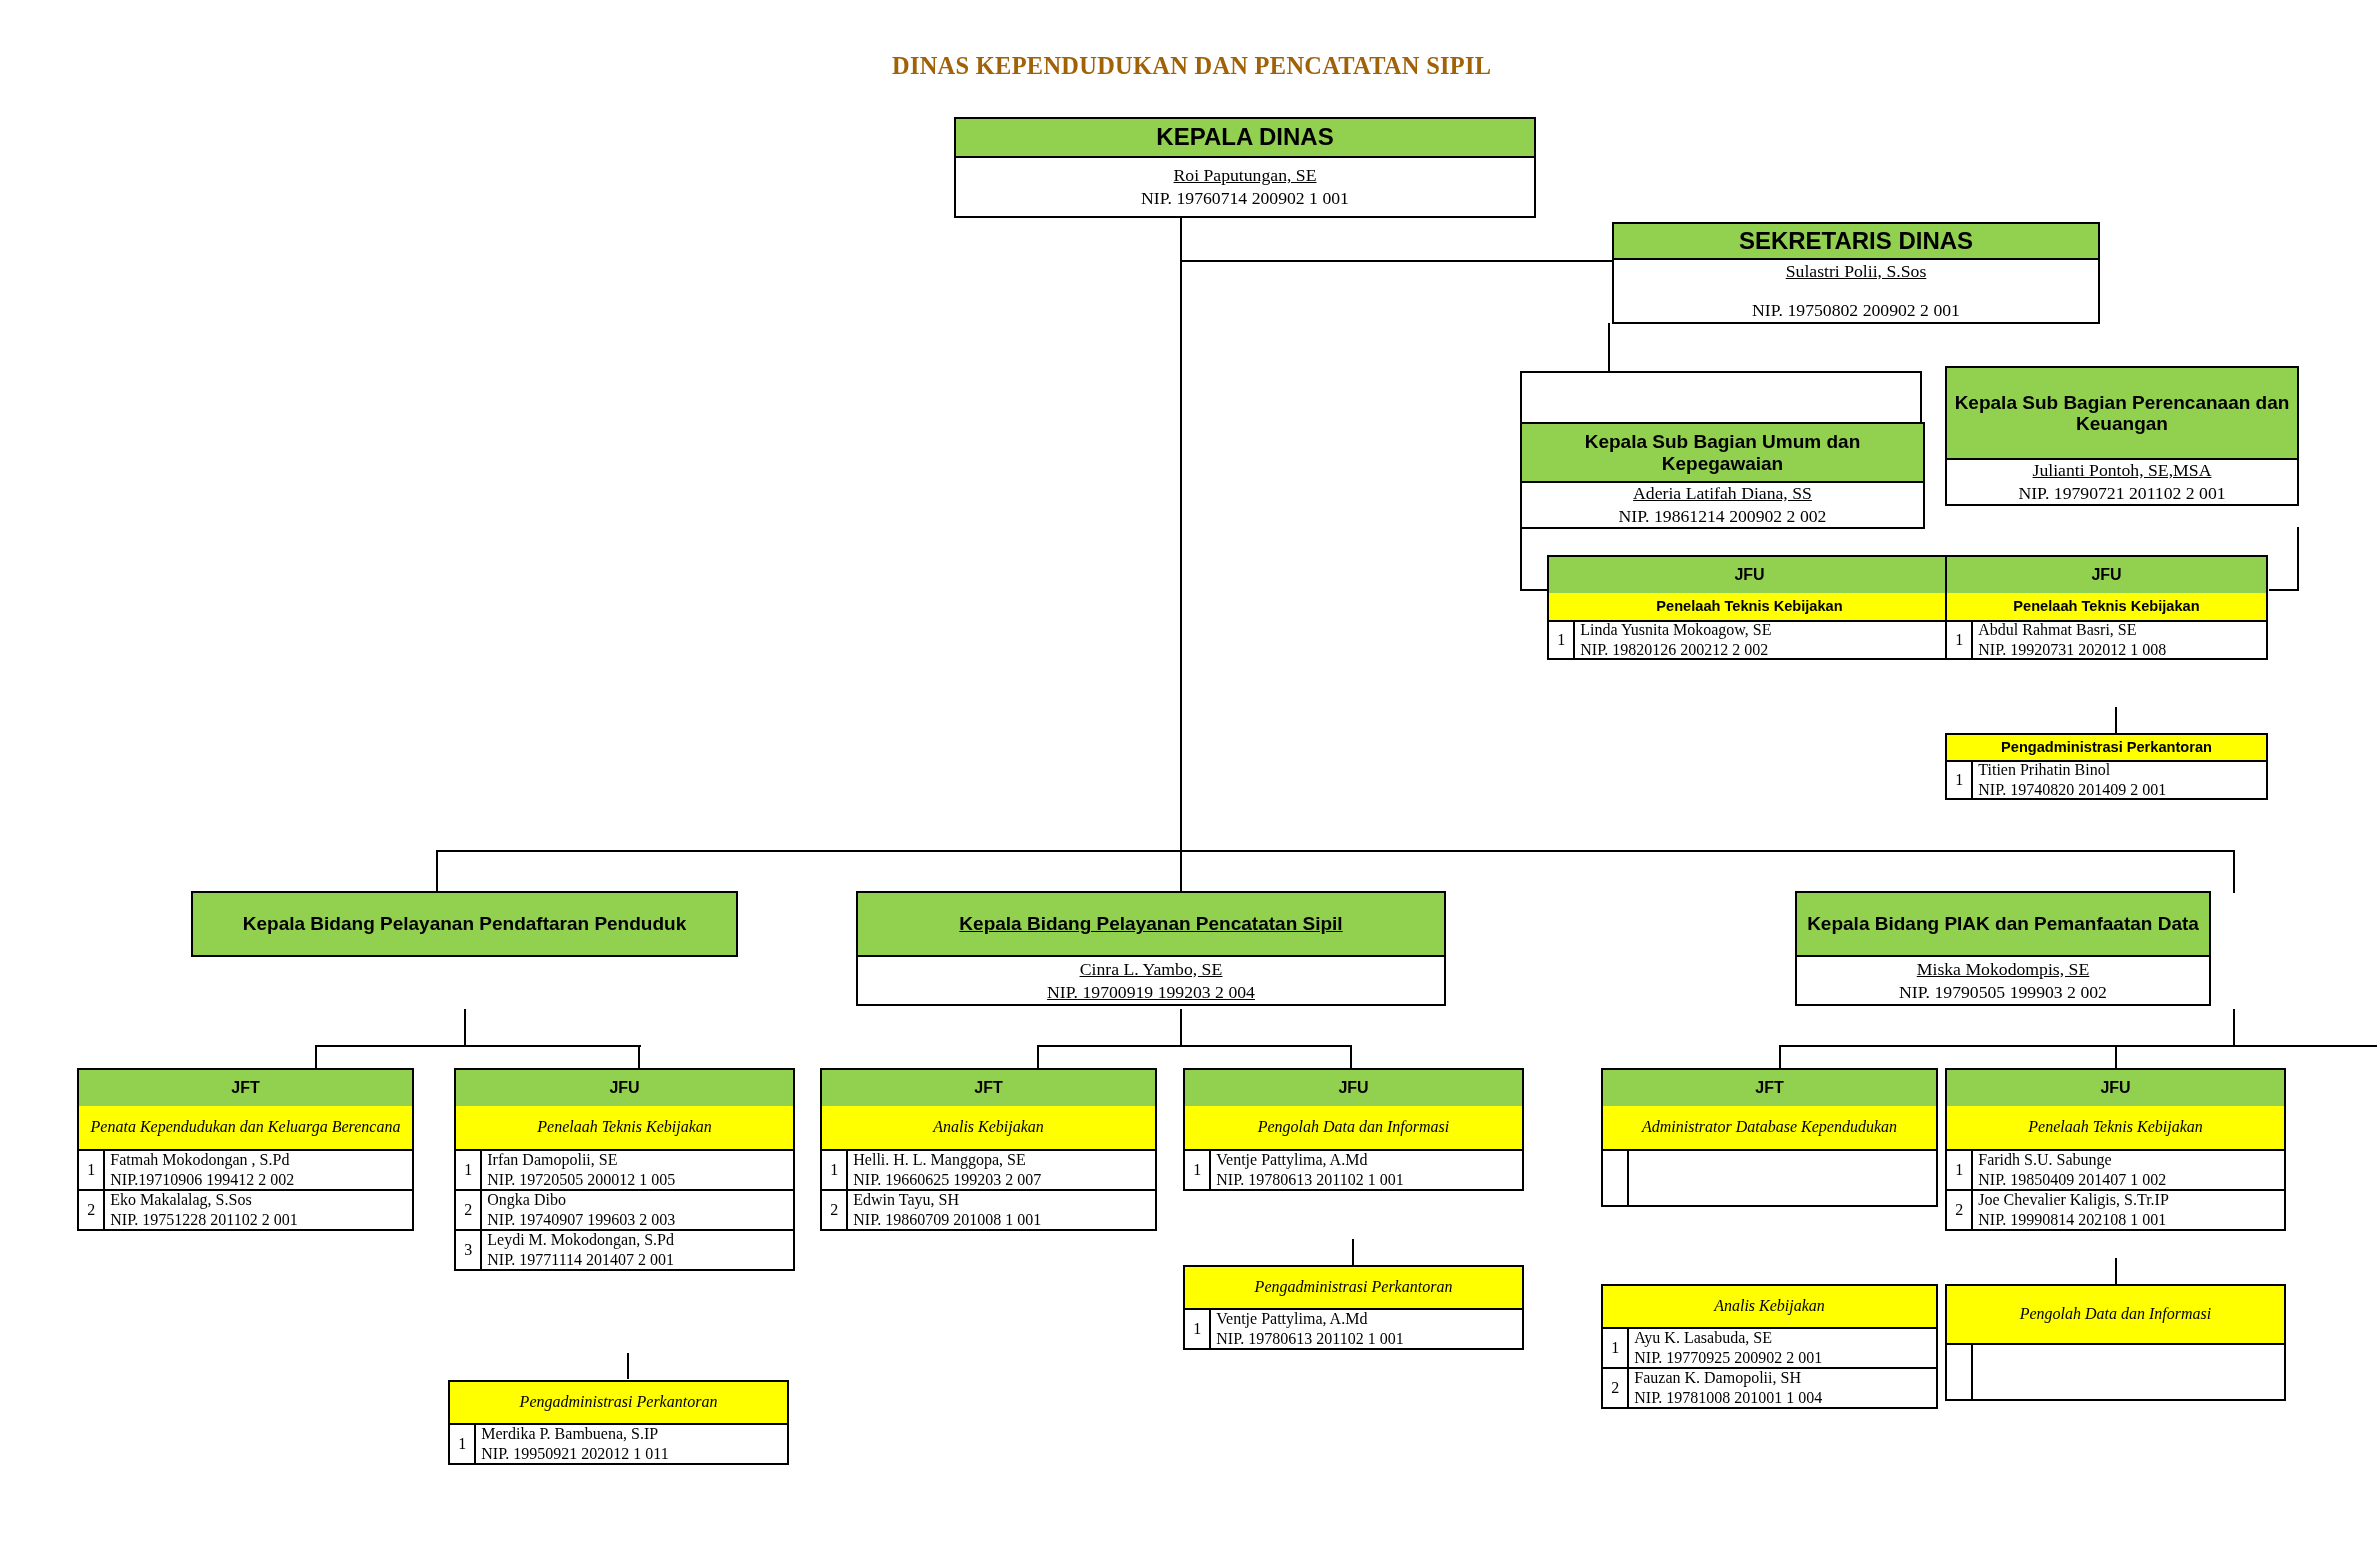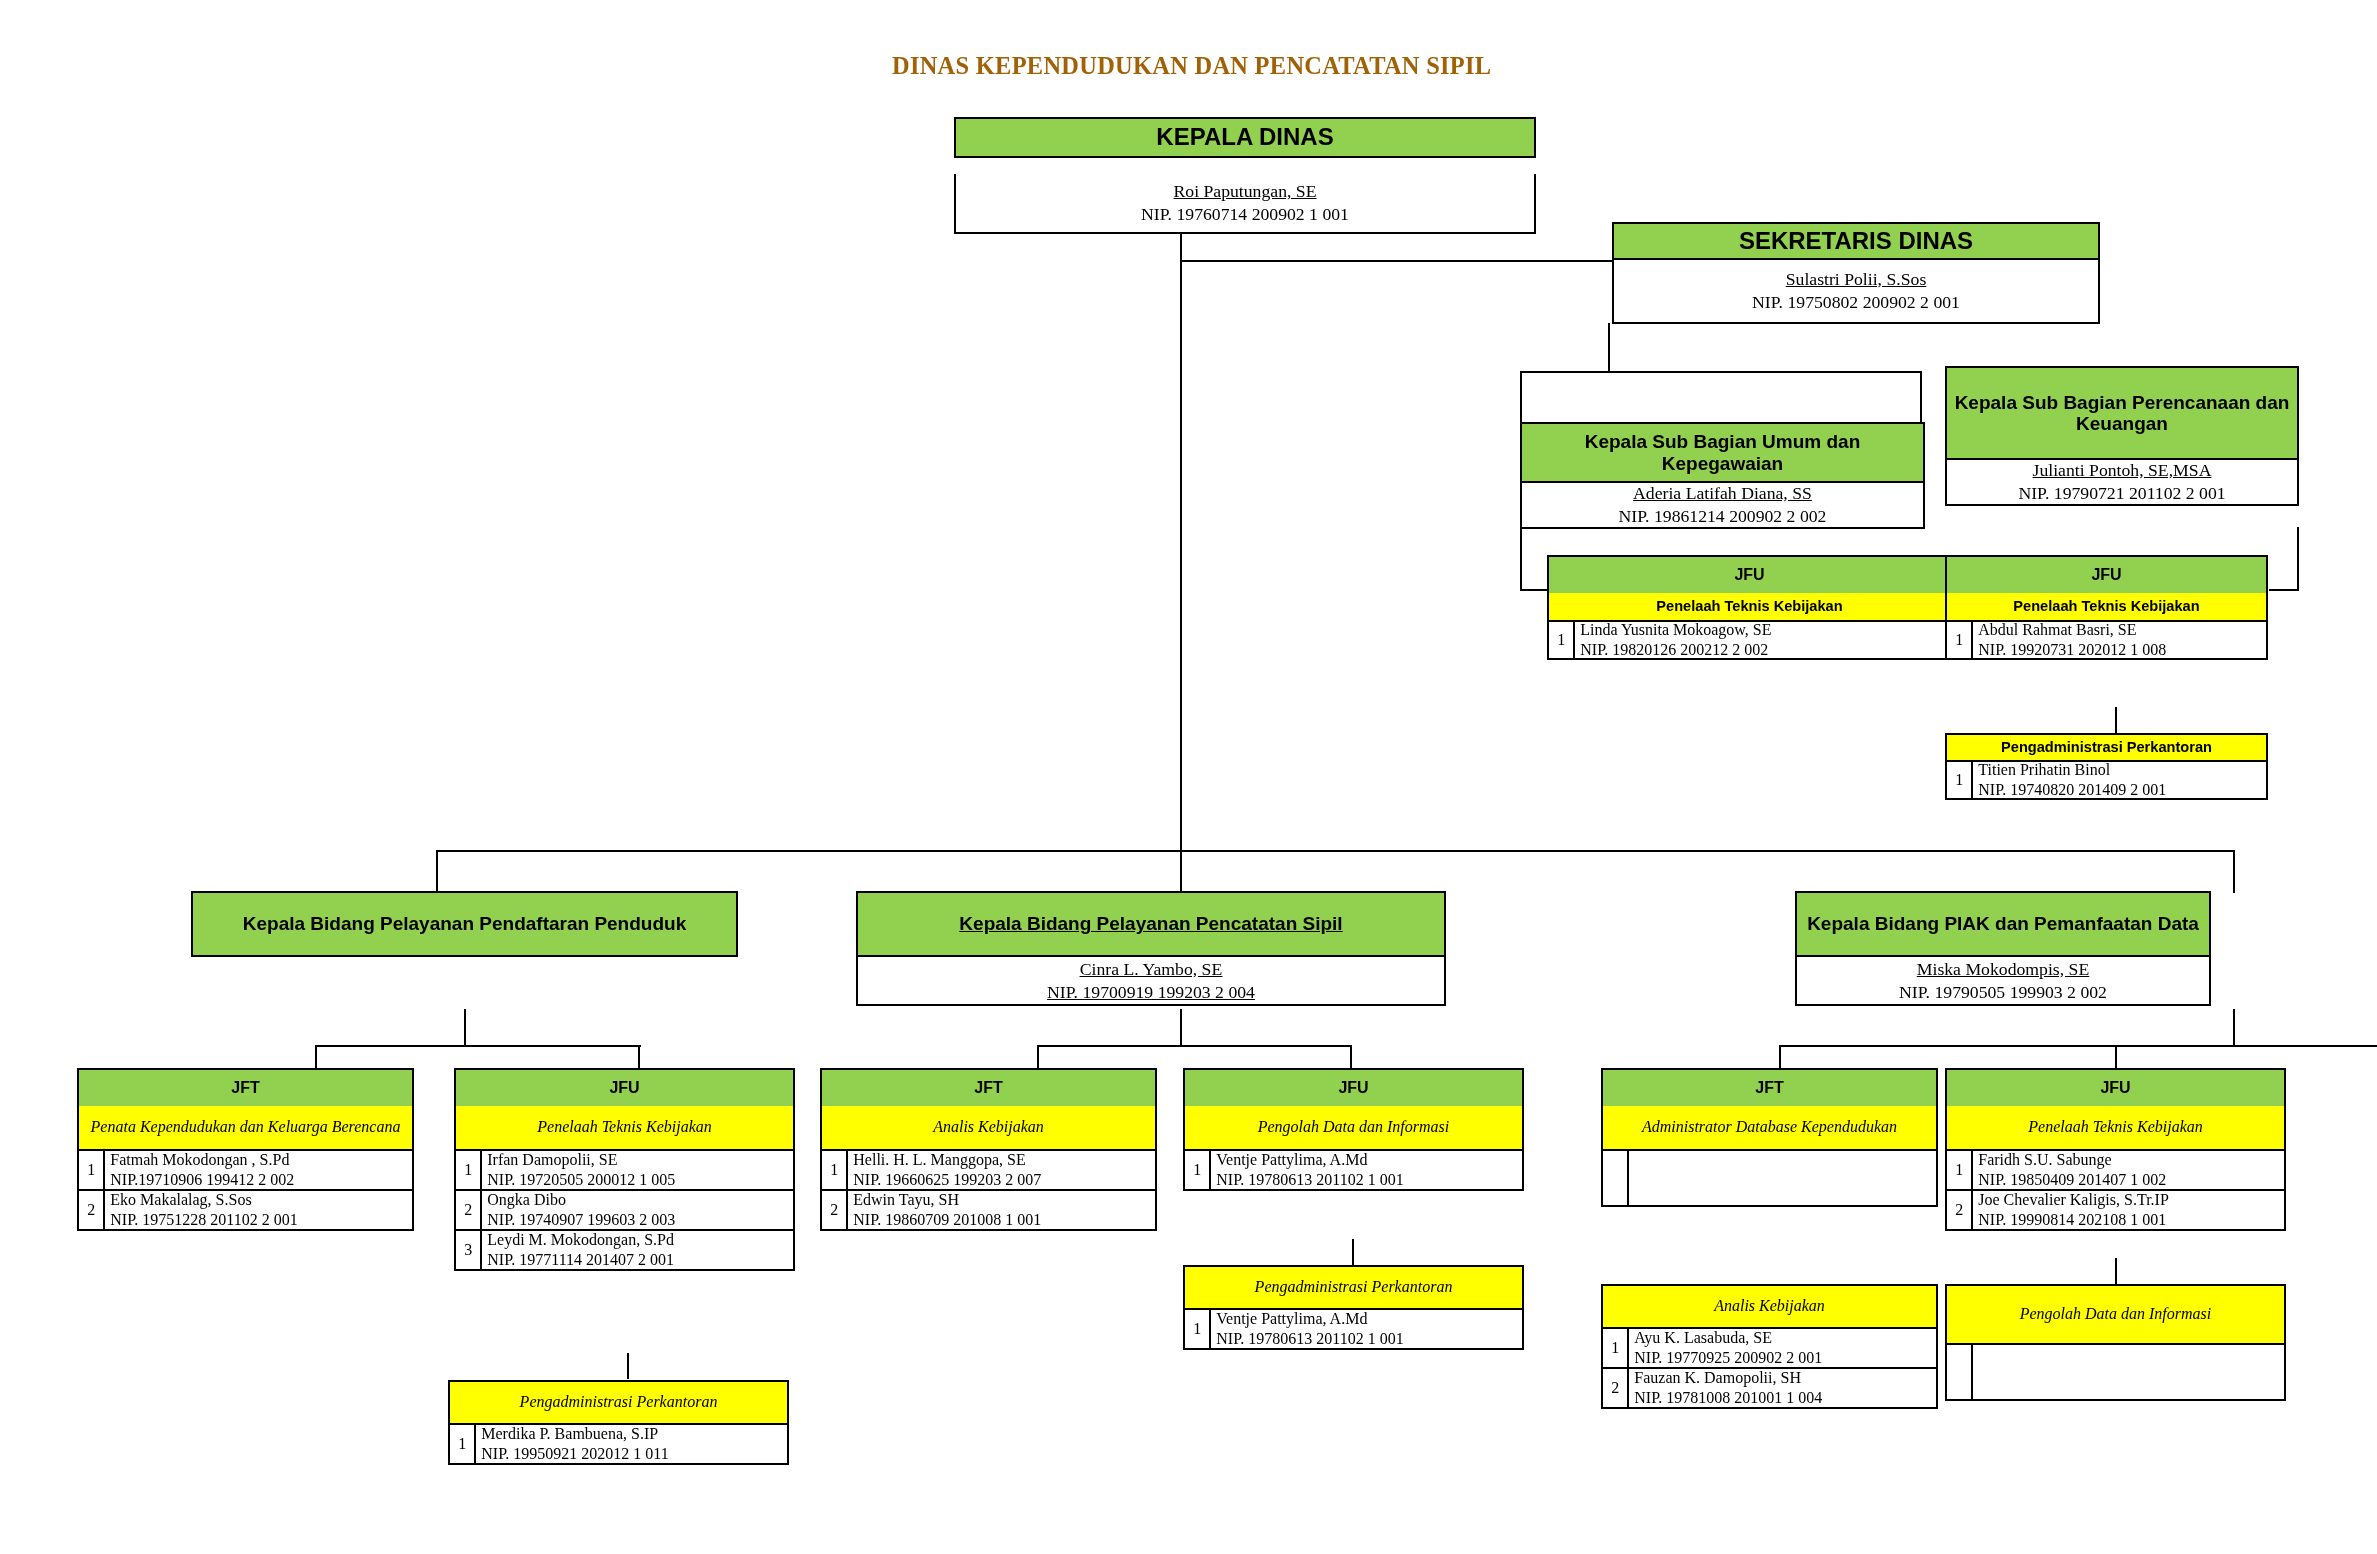--- a/index.html
+++ b/index.html
@@ -83,29 +83,29 @@
   <div class="v" style="left:1352px;top:1239px;height:26px;"></div>
 
   <div class="v" style="left:2233px;top:1009px;height:38px;"></div>
   <div class="h" style="left:1779px;top:1045px;width:711px;"></div>
   <div class="v" style="left:1779px;top:1045px;height:24.4px;"></div>
   <div class="v" style="left:2115px;top:1045px;height:24.4px;"></div>
   <div class="v" style="left:2115px;top:1258px;height:26px;"></div>
 
   <div class="stack" style="left:954px;top:117px;width:582px;">
     <div class="hd big" style="height:41px;">KEPALA DINAS</div>
-    <div class="body" style="height:60px;margin-top:16px;">
+    <div class="body" style="height:60px;">
       <div class="nm">Roi Paputungan, SE</div>
       <div>NIP. 19760714 200902 1 001</div>
     </div>
   </div>
 
   <div class="stack" style="left:1612px;top:222px;width:488px;">
     <div class="hd big" style="height:38px;">SEKRETARIS DINAS</div>
-    <div class="body" style="height:64px;">
+    <div class="body" style="height:64px;justify-content:space-between;">
       <div class="nm">Sulastri Polii, S.Sos</div>
       <div>NIP. 19750802 200902 2 001</div>
     </div>
   </div>
 
   <div class="stack" style="left:1520px;top:422px;width:405px;">
     <div class="hd mid" style="height:61px;">Kepala Sub Bagian Umum dan Kepegawaian</div>
     <div class="body" style="height:46px;">
       <div class="nm">Aderia Latifah Diana, SS</div>
       <div>NIP. 19861214 200902 2 002</div>

